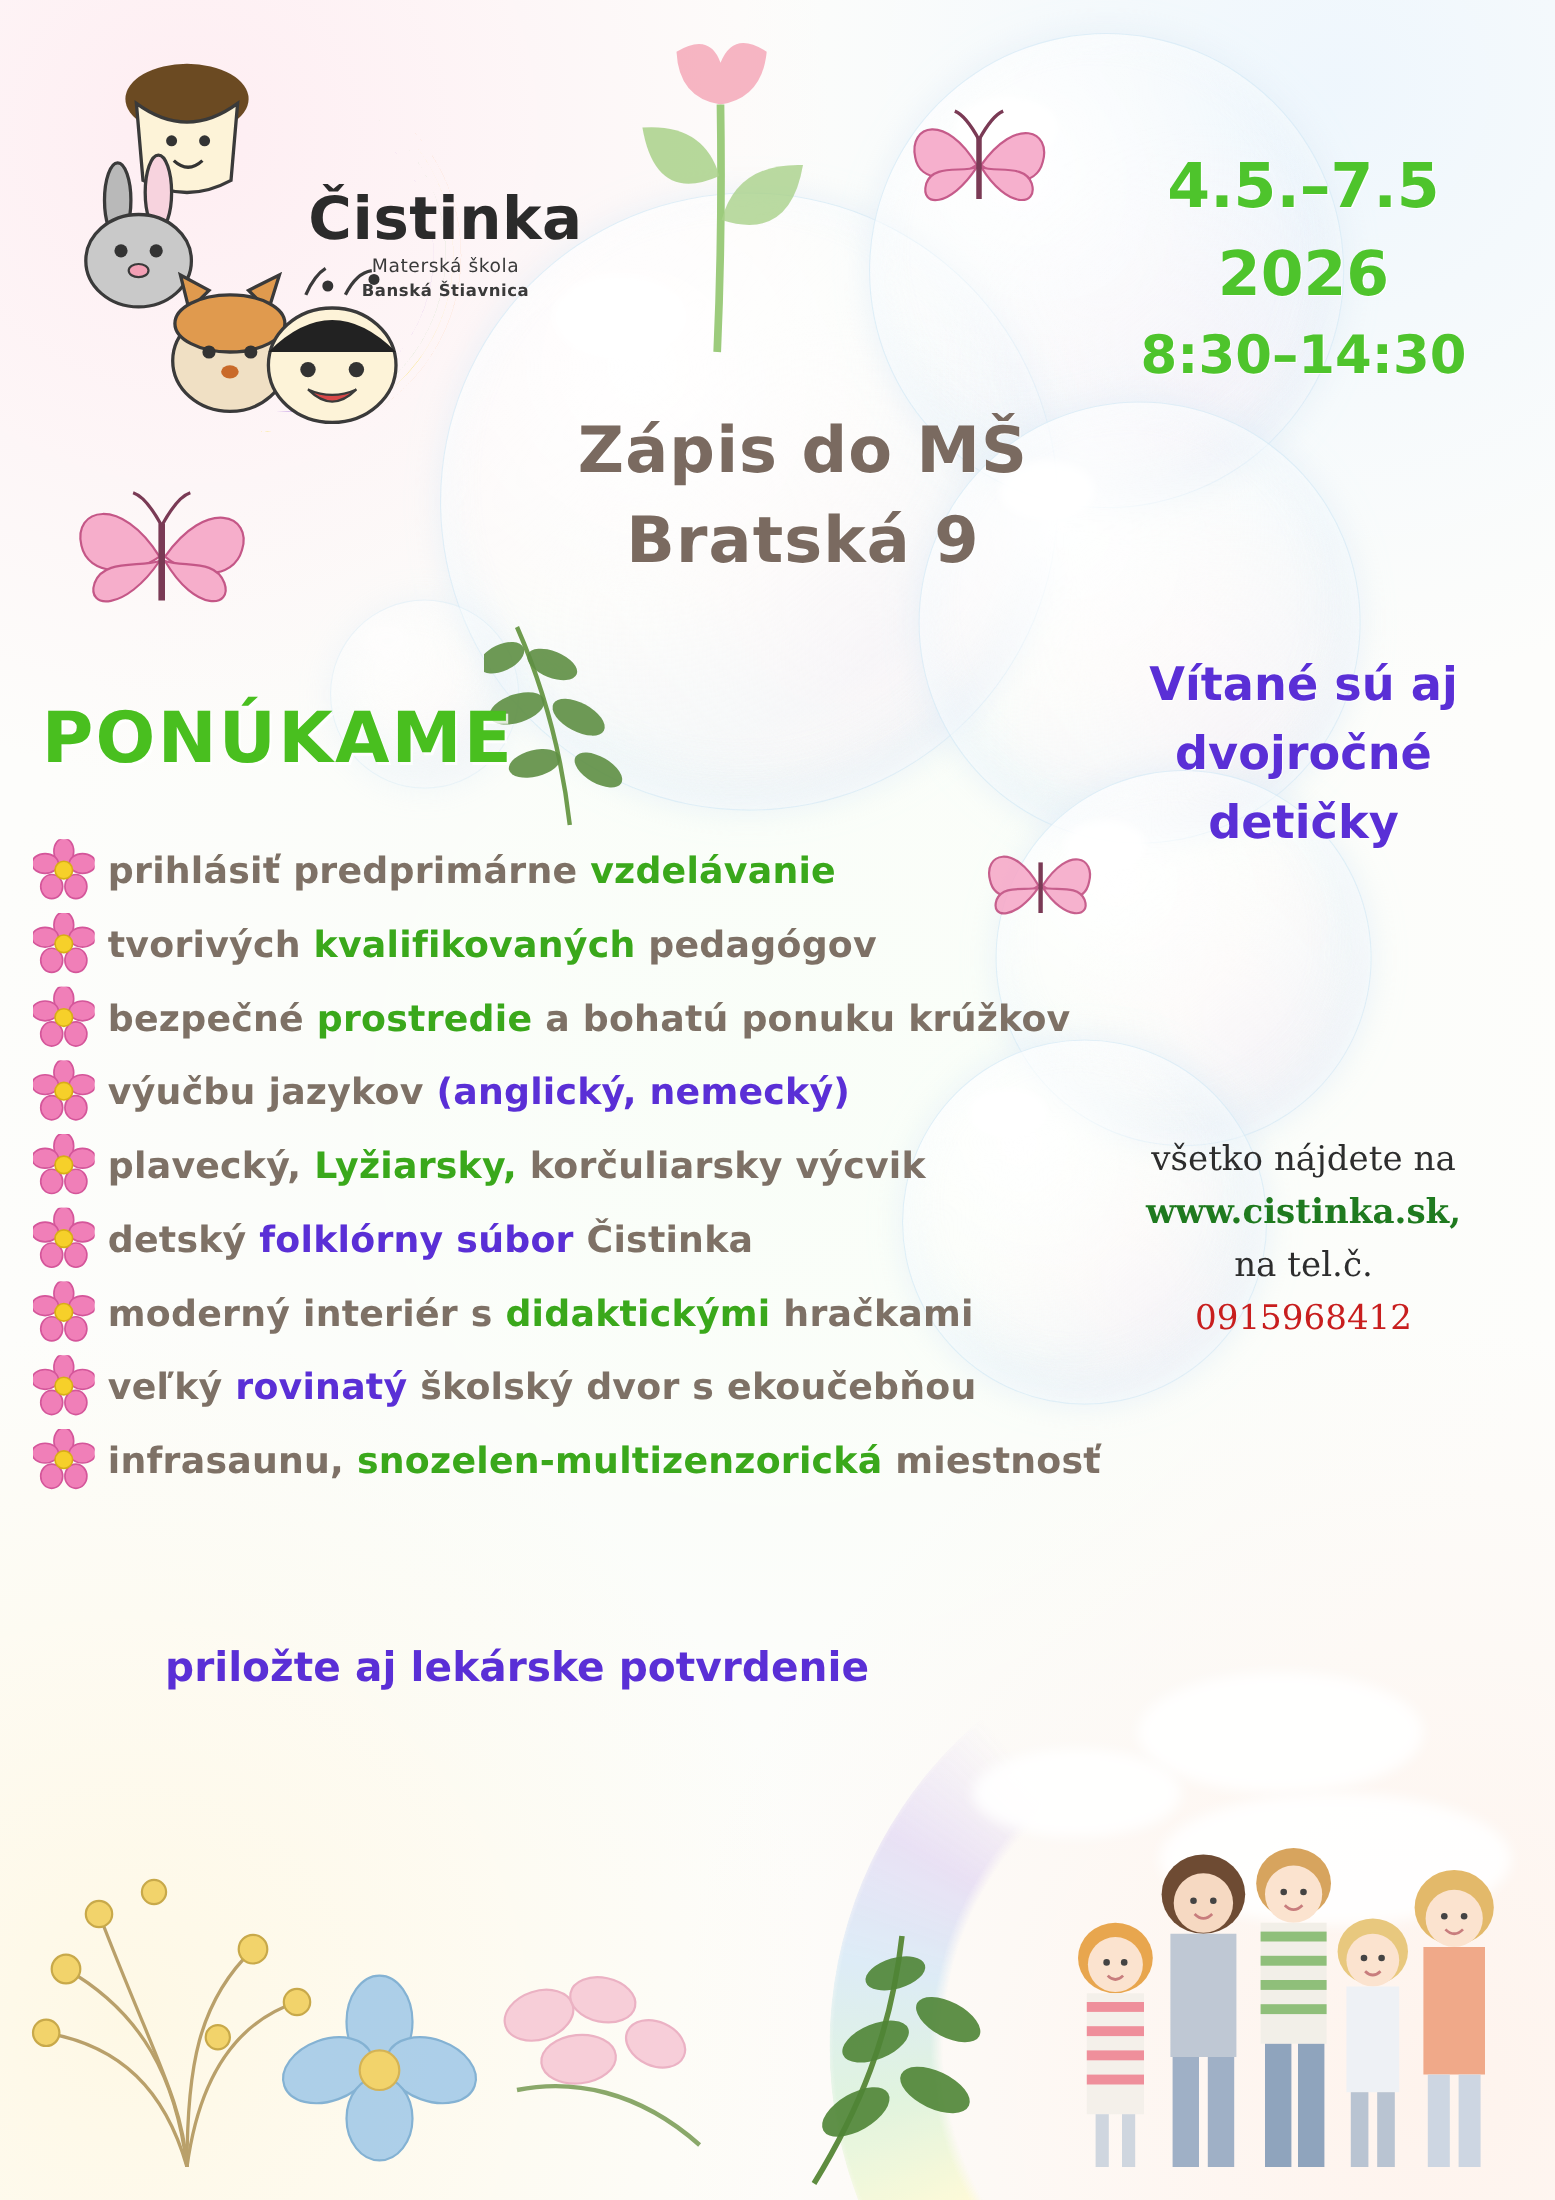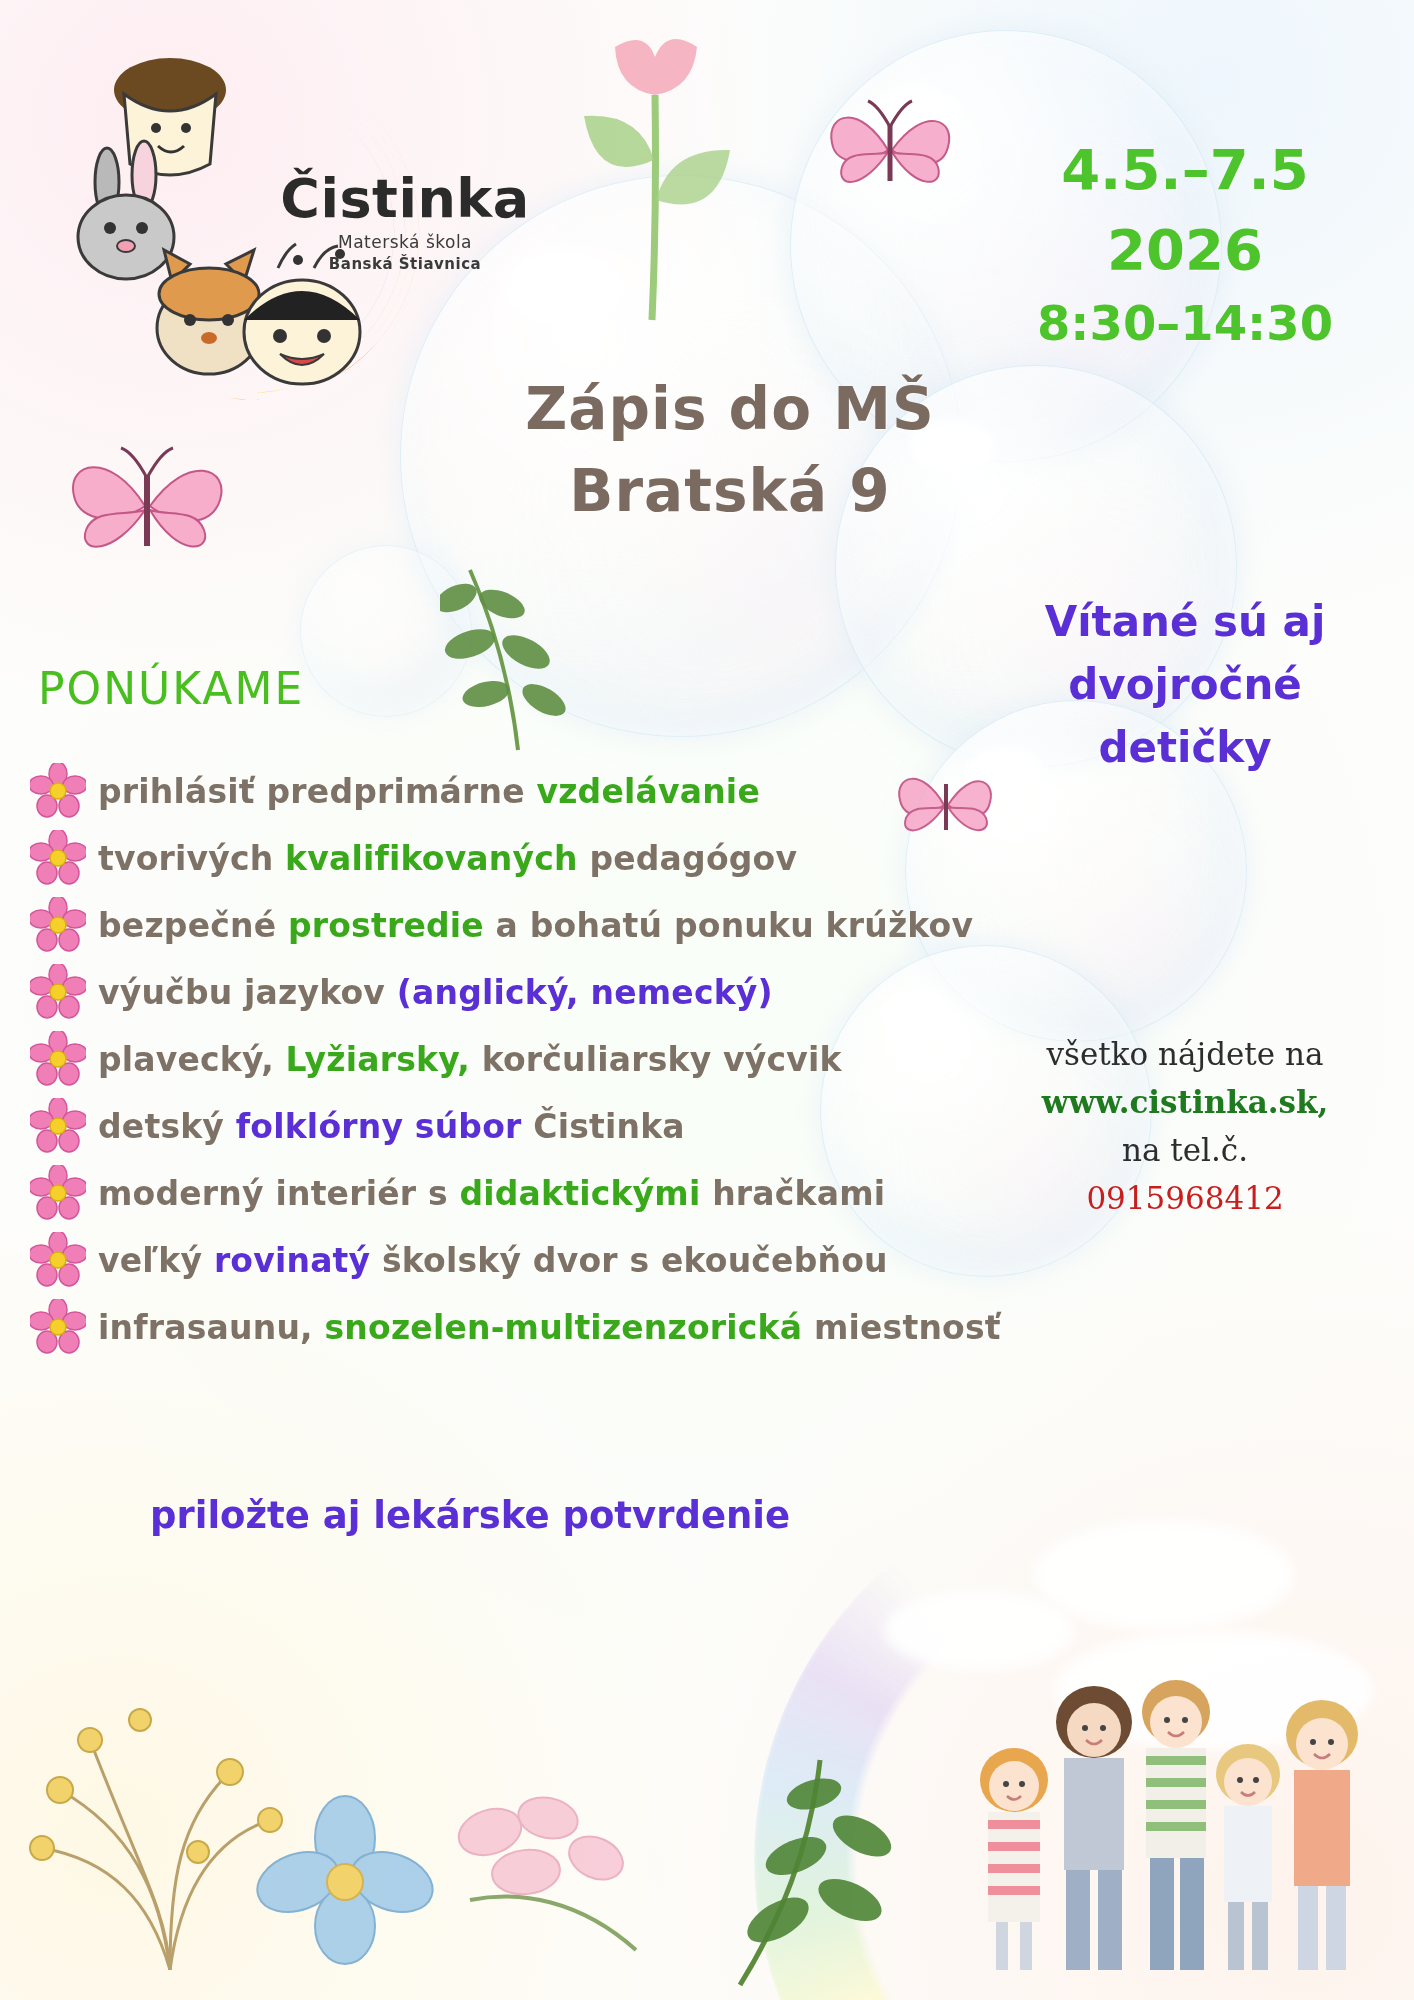--- a/index.html
+++ b/index.html
@@ -194,26 +194,25 @@
   }
   .contact-block .web { color: #1f7a1f; font-weight: 700; }
   .contact-block .phone { color: #c81e1e; font-weight: 400; }
 
   
   .ponukame {
     position: absolute;
     left: 38px;
     top: 635px;
     font-family: "DejaVu Sans", sans-serif;
-    font-weight: 400;
-    font-size: 44px;
+    font-weight: 700;
+    font-size: 64px;
     color: #49bf1f;
     letter-spacing: 2px;
     text-shadow: 2px 2px 0 rgba(255,255,255,0.8);
-    margin-top: 28px;
   }
 
   
   .offer-list {
     position: absolute;
     left: 30px;
     top: 760px;
     width: 1090px;
   }
   .offer-item {

